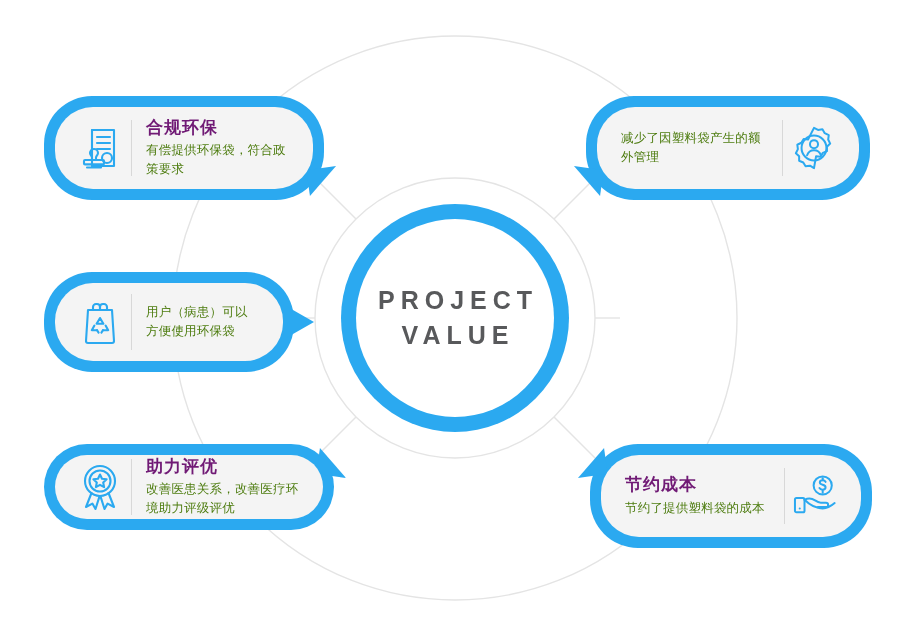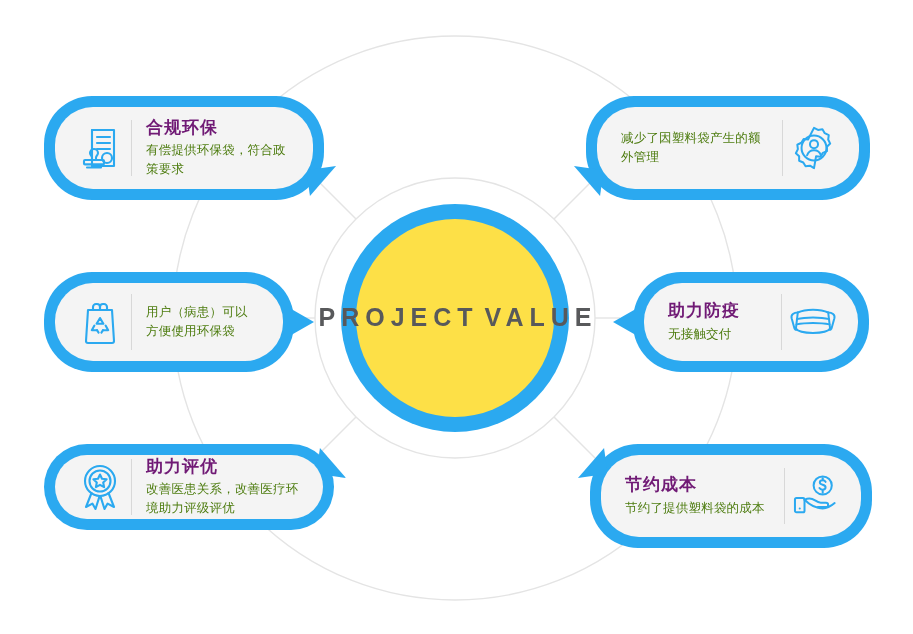--- a/index.html
+++ b/index.html
@@ -37,23 +37,23 @@
     border-radius: 50%;
     background: #2BA9F0;
     display: flex;
     align-items: center;
     justify-content: center;
   }
   .hub-inner {
     width: 198px;
     height: 198px;
     border-radius: 50%;
-    background: #fde047;
+    background: #ffffff;
     display: flex;
-    flex-direction: row;
+    flex-direction: column;
     align-items: center;
     justify-content: center;
   }
   .hub-line {
     color: #58595b;
     font-size: 25px;
     font-weight: bold;
     letter-spacing: 6px;
     line-height: 1.42;
     text-indent: 6px;
@@ -254,39 +254,20 @@
           <path d="M23 31.2 l-1.6 2.4 M17 31.2 l1.6 2.4"></path>
         </svg>
       </div>
       <div class="divider"></div>
       <div class="text-slot">
         <div class="card-desc">用户（病患）可以方便使用环保袋</div>
       </div>
     </div>
   </div>
 
-  <div class="card" id="card-epidemic">
-    <div class="tail" id="tail-epidemic"></div>
-    <div class="card-body">
-      <div class="text-slot right-text">
-        <div class="card-title">助力防疫</div>
-        <div class="card-desc">无接触交付</div>
-      </div>
-      <div class="divider"></div>
-      <div class="icon-slot">
-        <svg class="ico" width="50" height="38" viewBox="0 0 52 40" fill="none" stroke="#2BA9F0" stroke-width="2.1" stroke-linecap="round" stroke-linejoin="round">
-          <path d="M10 10 C18 6 34 6 42 10 L44 27 C40 33 12 33 8 27 Z"></path>
-          <path d="M10 10 C6 10 2.5 12 3.5 16 L6 25 C6.6 28 8 28.4 8.6 28"></path>
-          <path d="M42 10 C46 10 49.5 12 48.5 16 L46 25 C45.4 28 44 28.4 43.4 28"></path>
-          <path d="M9 17 C18 14.6 34 14.6 43 17"></path>
-          <path d="M8.6 22.5 C18 20.4 34 20.4 43.4 22.5"></path>
-        </svg>
-      </div>
-    </div>
-  </div>
 
   <div class="card" id="card-rating">
     <div class="tail" id="tail-rating"></div>
     <div class="card-body">
       <div class="icon-slot">
         <svg class="ico" width="44" height="48" viewBox="0 0 44 48" fill="none" stroke="#2BA9F0" stroke-width="2.1" stroke-linecap="round" stroke-linejoin="round">
           <circle cx="22" cy="18" r="15"></circle>
           <circle cx="22" cy="18" r="10.5"></circle>
           <path d="M22 11.5 l2 4.2 l4.6 .6 l-3.4 3.2 l.9 4.6 l-4.1 -2.2 l-4.1 2.2 l.9 -4.6 l-3.4 -3.2 l4.6 -.6 Z"></path>
           <path d="M13.5 30 L8 44 l6.4 -3.4 L17.5 46 l4-12.6"></path>

